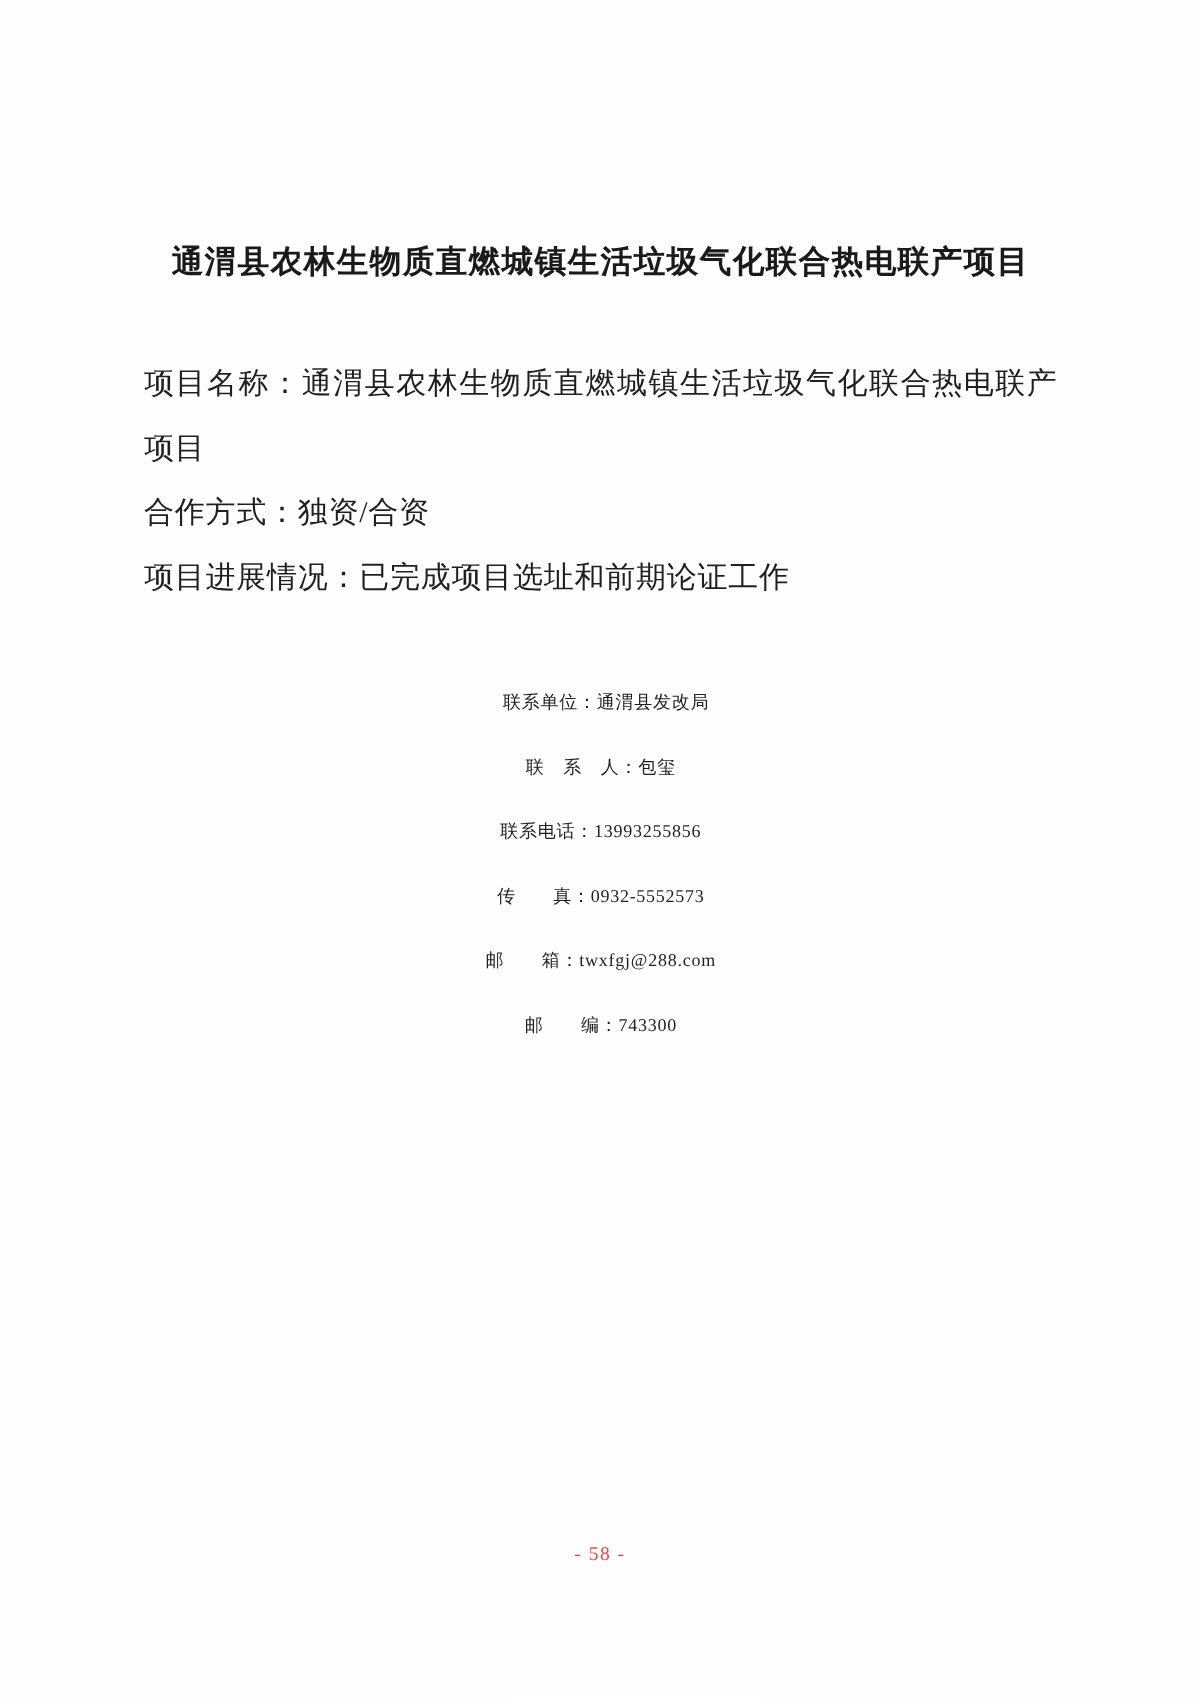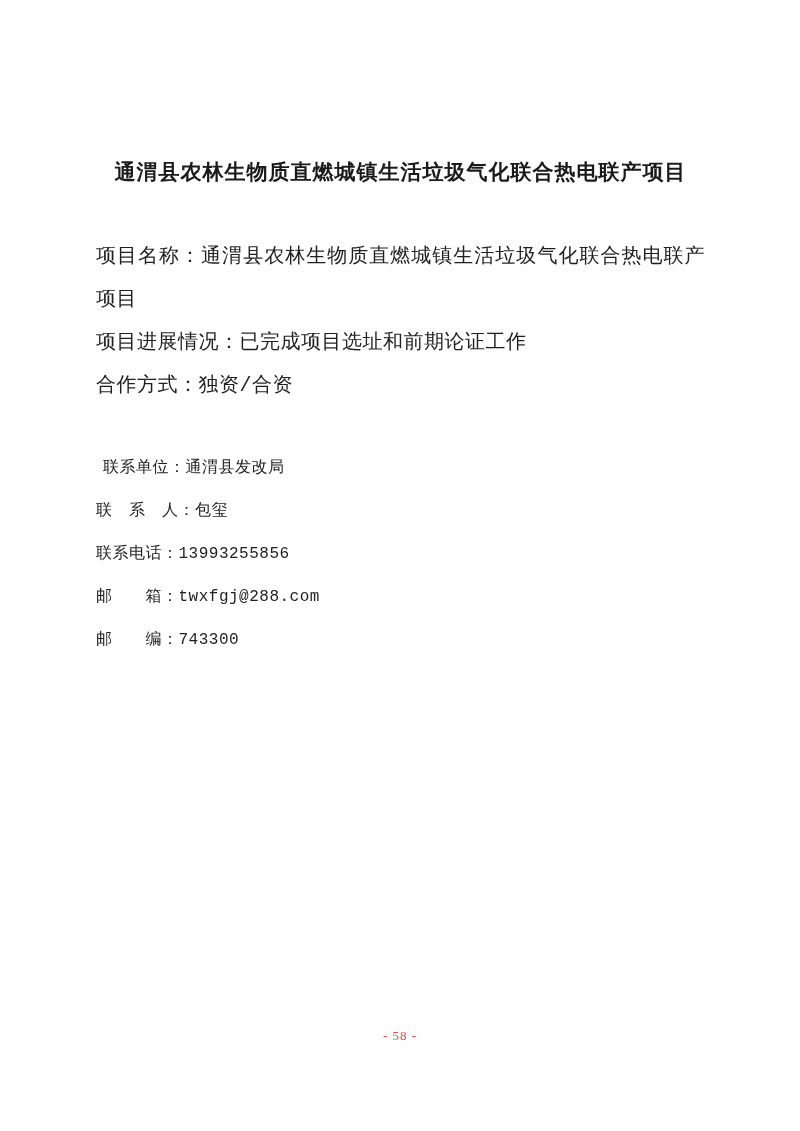--- a/index.html
+++ b/index.html
@@ -14,21 +14,20 @@
     background: #fefefe;
     color: #1f1f1f;
     font-family: "Liberation Serif", "DejaVu Serif", serif;
     overflow: hidden;
   }
   .content {
     position: absolute;
     left: 96px;
     right: 95px;
     top: 158px;
-    font-family: Liberation Mono, monospace;
   }
   .doc-title {
     font-size: 21px;
     font-weight: bold;
     text-align: center;
     letter-spacing: 1px;
     line-height: 32px;
     margin: 0 0 45px 0;
     color: #1a1a1a;
   }
@@ -37,24 +36,25 @@
     font-size: 20px;
     line-height: 43px;
     text-align: justify;
     text-justify: inter-ideograph;
     letter-spacing: 0.5px;
   }
   .contacts {
     margin-top: 40px;
   }
   .contact-row {
-    font-size: 16px;
+    font-size: 12px;
     line-height: 43px;
     letter-spacing: 0.5px;
     white-space: pre;
+    text-align: center;
   }
   .contact-row.indent {
     padding-left: 7px;
   }
   .footer {
     position: absolute;
     left: 0;
     right: 0;
     top: 1028px;
     text-align: center;
@@ -69,28 +69,29 @@
 <div class="page">
   <div class="content">
 
     <h1 class="doc-title">通渭县农林生物质直燃城镇生活垃圾气化联合热电联产项目</h1>
 
     <p class="para"><span>项目名称：</span><span>通渭县农林生物质直燃城镇生活垃圾气化联合热电联产项目</span></p>
 
 
 
 
+    <p class="para"><span>合作方式：</span><span>独资/合资</span></p>
+
     <p class="para"><span>项目进展情况：</span><span>已完成项目选址和前期论证工作</span></p>
-
-    <p class="para"><span>合作方式：</span><span>独资/合资</span></p>
 
     <div class="contacts">
       <div class="contact-row indent"><span>联系单位：</span><span>通渭县发改局</span></div>
       <div class="contact-row"><span>联　系　人：</span><span>包玺</span></div>
       <div class="contact-row"><span>联系电话：</span><span>13993255856</span></div>
+      <div class="contact-row"><span>传　　真：</span><span>0932-5552573</span></div>
       <div class="contact-row"><span>邮　　箱：</span><span>twxfgj@288.com</span></div>
       <div class="contact-row"><span>邮　　编：</span><span>743300</span></div>
     </div>
 
   </div>
 
   <div class="footer">- 58 -</div>
 </div>
 
 </body></html>

